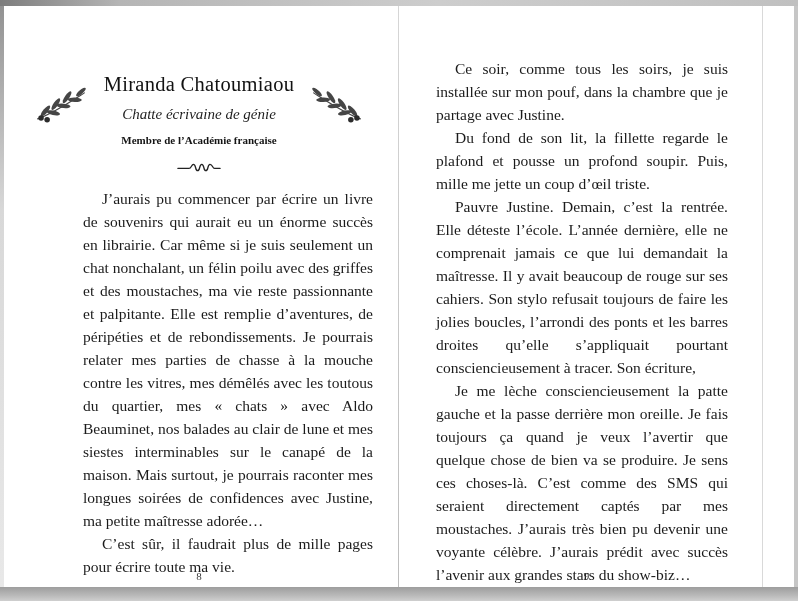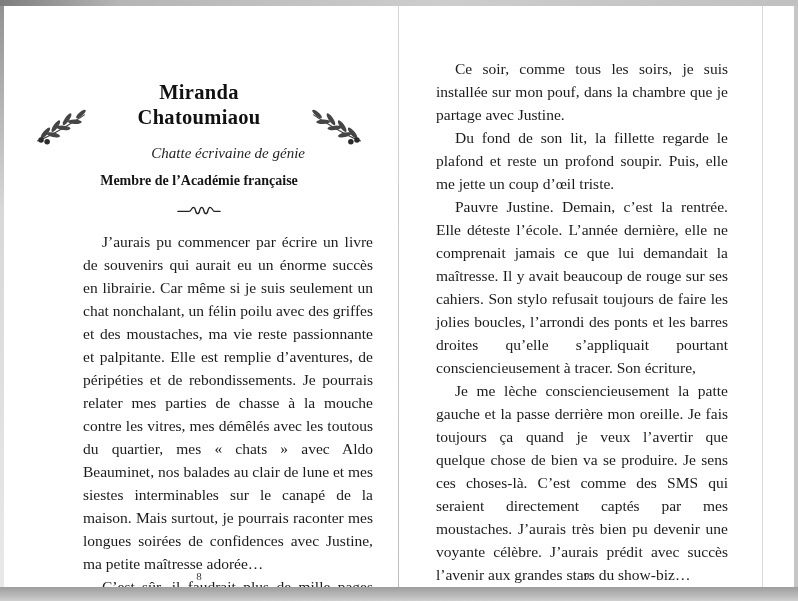--- a/index.html
+++ b/index.html
@@ -61,38 +61,37 @@
     margin-top: 64px;
     display: flex;
     align-items: center;
     justify-content: center;
     gap: 6px;
   }
   .branch { flex: 0 0 auto; display: block; line-height: 0; }
   .branch-right svg { transform: scaleX(-1); }
   .header-text { width: 212px; text-align: center; }
   .chapter-title {
-    margin: 16px;
+    margin: 8px;
     font-size: 20.5px;
-    font-weight: 700;
+    font-weight: 400;
     letter-spacing: 0.3px;
     color: #111111;
     line-height: 1.2;
   }
   .chapter-subtitle {
     margin-top: 9px;
     font-style: italic;
     font-size: 15px;
     color: #1e1e1e;
-    text-align: right;
   }
   .chapter-affiliation {
     margin-top: 11px;
     font-weight: 700;
-    font-size: 14px;
+    font-size: 11px;
     color: #141414;
   }
   .ornament {
     margin-top: 15px;
     text-align: center;
     line-height: 0;
   }
 
   
   .body-text {
@@ -178,21 +177,21 @@
       <p>J’aurais pu commencer par écrire un livre de souvenirs qui aurait eu un énorme succès en librairie. Car même si je suis seulement un chat nonchalant, un félin poilu avec des griffes et des moustaches, ma vie reste passionnante et palpitante. Elle est remplie d’aventures, de péripéties et de rebondissements. Je pourrais relater mes parties de chasse à la mouche contre les vitres, mes démêlés avec les toutous du quartier, mes « chats » avec Aldo Beauminet, nos balades au clair de lune et mes siestes interminables sur le canapé de la maison. Mais surtout, je pourrais raconter mes longues soirées de confidences avec Justine, ma petite maîtresse adorée…</p>
       <p>C’est sûr, il faudrait plus de mille pages pour écrire toute ma vie.</p>
     </div>
 
     <div class="page-number">8</div>
   </div>
 
   <div class="page page-right">
     <div class="body-text">
       <p>Ce soir, comme tous les soirs, je suis installée sur mon pouf, dans la chambre que je partage avec Justine.</p>
-      <p>Du fond de son lit, la fillette regarde le plafond et reste un profond soupir. Puis, elle me jette un coup d’œil triste.</p>
+      <p>Du fond de son lit, la fillette regarde le plafond et pousse un profond soupir. Puis, mille me jette un coup d’œil triste.</p>
       <p>Pauvre Justine. Demain, c’est la rentrée. Elle déteste l’école. L’année dernière, elle ne comprenait jamais ce que lui demandait la maîtresse. Il y avait beaucoup de rouge sur ses cahiers. Son stylo refusait toujours de faire les jolies boucles, l’arrondi des ponts et les barres droites qu’elle s’appliquait pourtant consciencieusement à tracer. Son écriture,</p>
       <p>Je me lèche consciencieusement la patte gauche et la passe derrière mon oreille. Je fais toujours ça quand je veux l’avertir que quelque chose de bien va se produire. Je sens ces choses-là. C’est comme des SMS qui seraient directement captés par mes moustaches. J’aurais très bien pu devenir une voyante célèbre. J’aurais prédit avec succès l’avenir aux grandes stars du show-biz…</p>
     </div>
 
     <div class="page-number">9</div>
   </div>
 
   <div class="frame-bottom"></div>
 </div>
 

